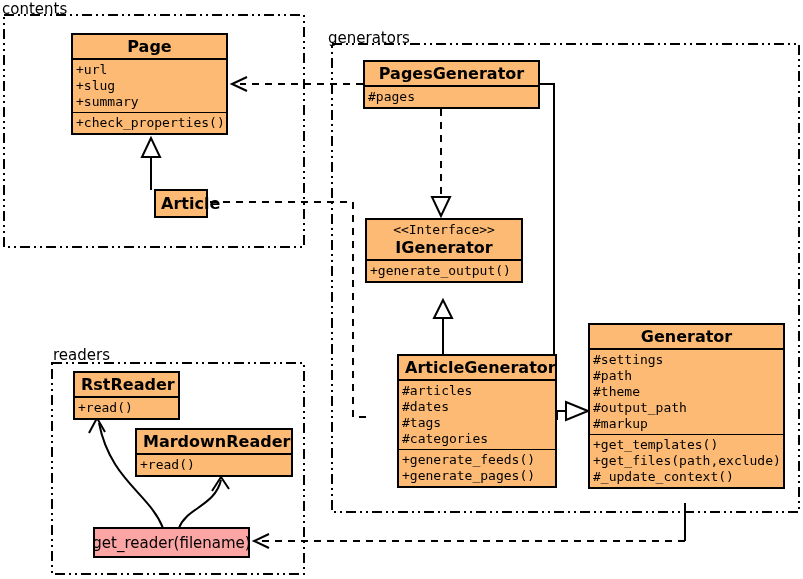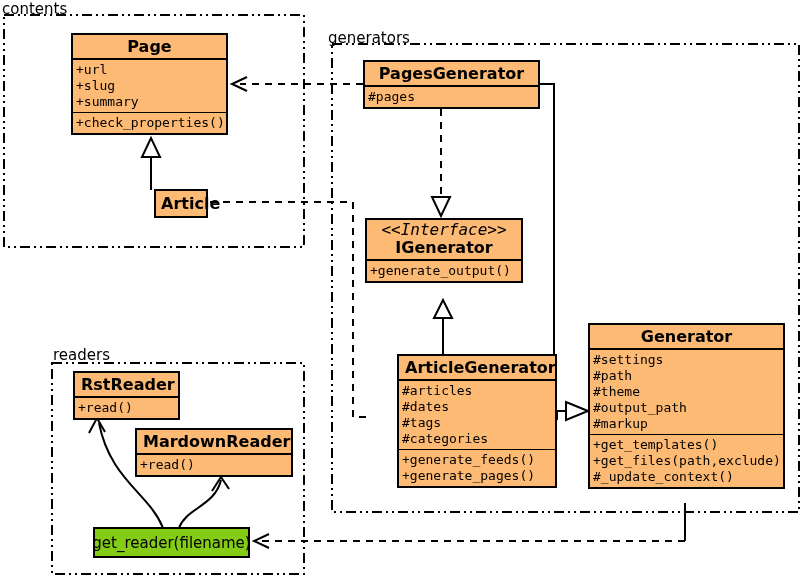--- a/index.html
+++ b/index.html
@@ -16,29 +16,29 @@
     position:absolute;z-index:2;background:#fdba74;border:2px solid #000;
     box-sizing:border-box;color:#000;
   }
   .uml .title{
     font-weight:bold;font-size:16px;line-height:19px;text-align:center;
     padding:2px 6px;border-bottom:2px solid #000;white-space:nowrap;
   }
   .uml .title.only{border-bottom:none;padding:3px 5px;}
   .uml .stereo{
     font-family:"DejaVu Sans Mono","Liberation Mono",monospace;
-    font-weight:normal;font-size:16px;line-height:16px;font-style:italic;
+    font-weight:normal;font-size:13px;line-height:16px;
   }
   .uml .members{
     font-family:"DejaVu Sans Mono","Liberation Mono",monospace;
     font-size:13px;line-height:16px;padding:2px 3px;white-space:nowrap;
   }
   .uml .members.sep{border-top:1px solid #000;}
   .plainbox{
-    position:absolute;z-index:2;background:#84cc16;border:2px solid #000;
+    position:absolute;z-index:2;background:#fca5a5;border:2px solid #000;
     box-sizing:border-box;display:flex;align-items:center;justify-content:center;
     font-size:15px;color:#000;white-space:nowrap;
   }
 </style>
 </head>
 <body>
 
 <svg class="wires" width="803" height="579" viewBox="0 0 803 579">
 
   <rect x="4" y="15" width="300" height="232" fill="none" stroke="#000" stroke-width="2" stroke-dasharray="10,4,2,4,2,4"></rect>

